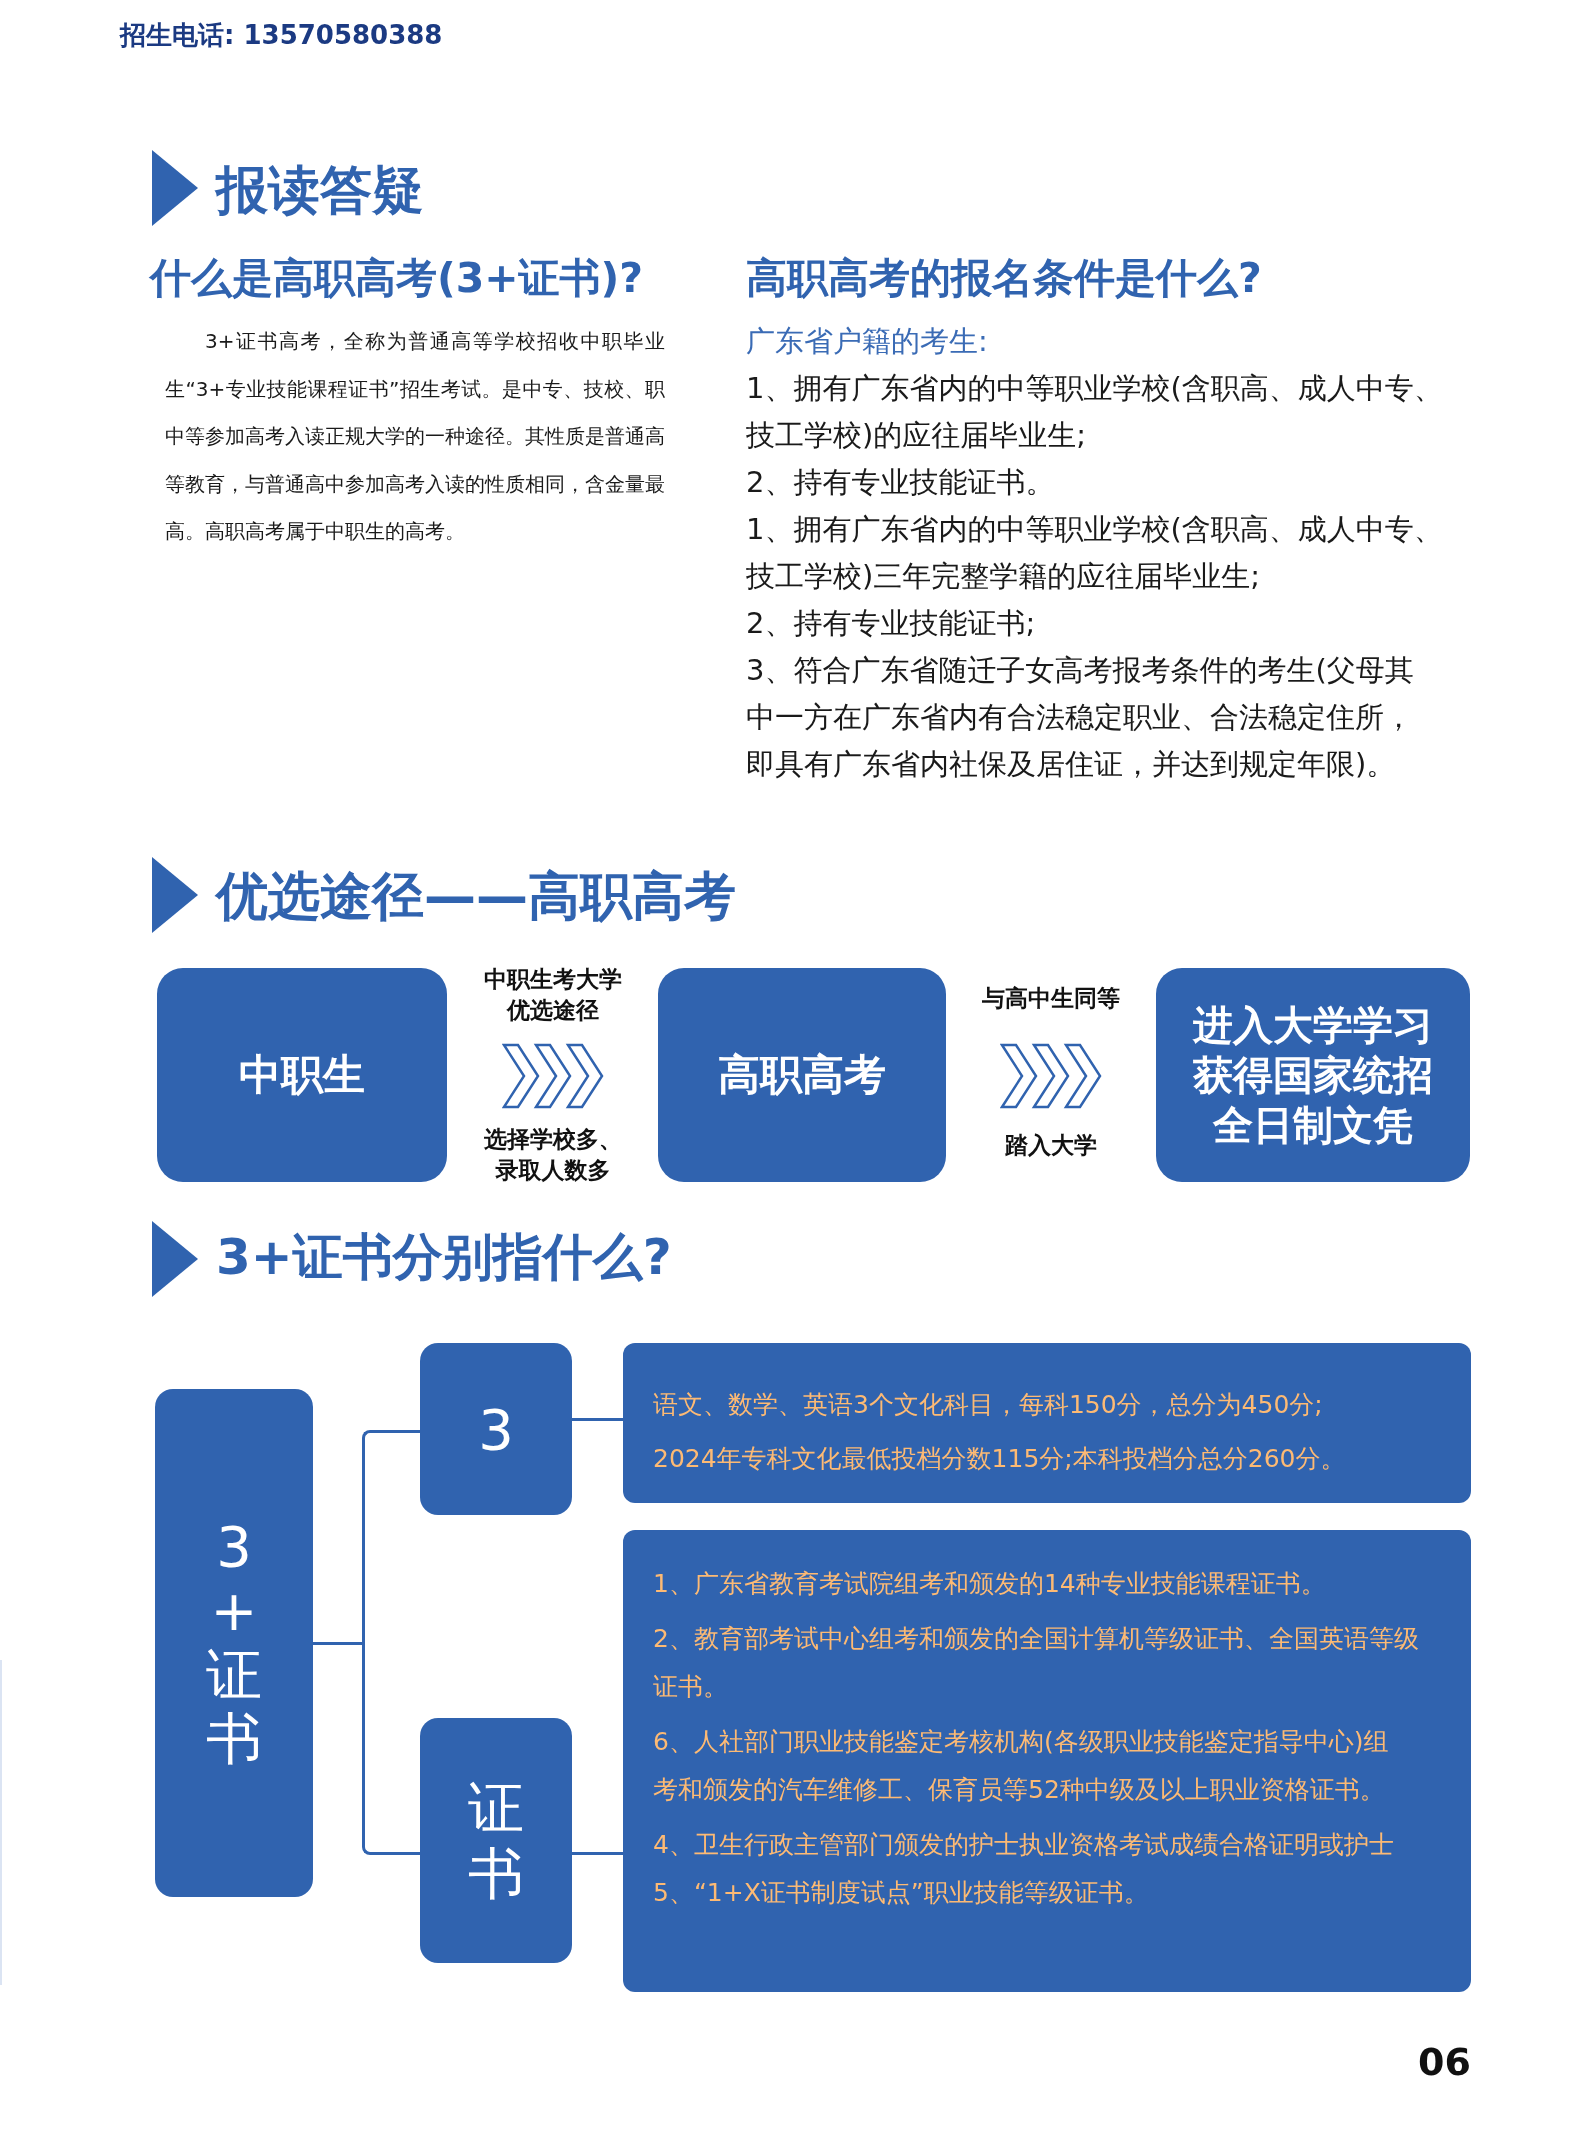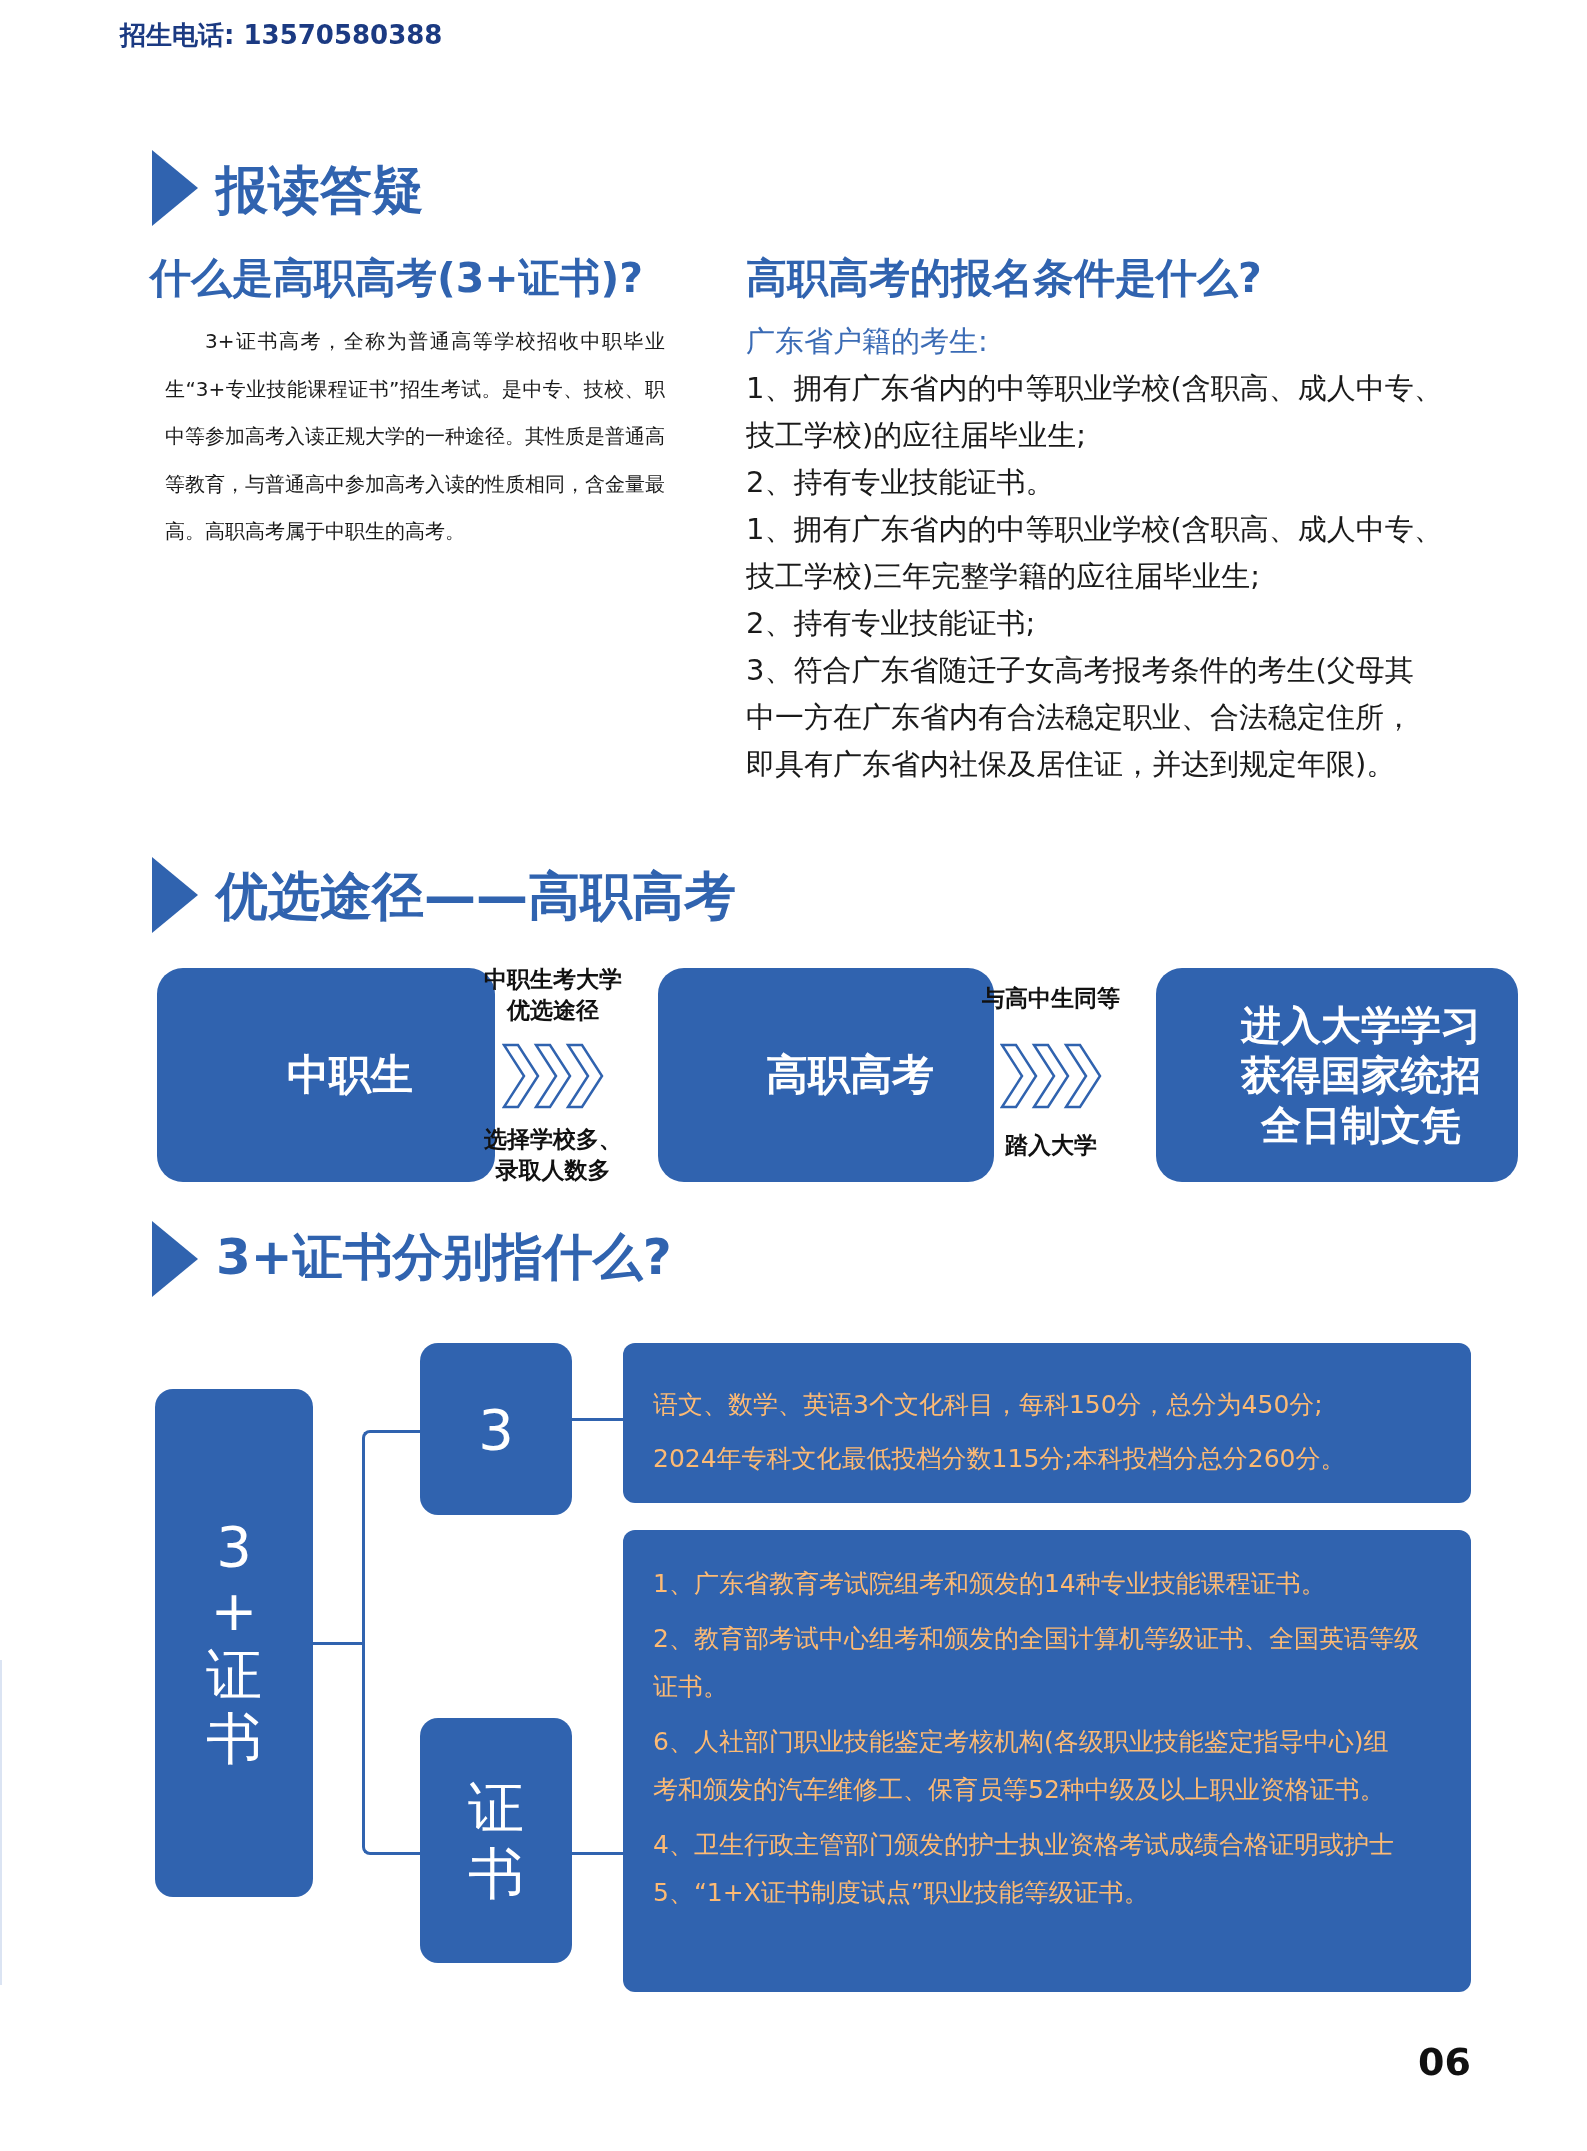--- a/index.html
+++ b/index.html
@@ -9,21 +9,21 @@
   .phone { left:120px; top:18px; font-size:26px; font-weight:bold; color:#1b3a82; letter-spacing:0px; white-space:nowrap; }
   .tri { width:0; height:0; border-top:38px solid transparent; border-bottom:38px solid transparent; border-left:46px solid #3063af; }
   .h1 { font-size:52px; font-weight:bold; color:#3063af; white-space:nowrap; line-height:1; }
   .h2 { font-size:41px; font-weight:bold; color:#3063af; white-space:nowrap; line-height:1; }
   .body-left { left:157px; top:318px; width:500px; font-size:20px; line-height:47.5px;margin-left:8px; }
   .body-left p { margin:0; text-indent:2em; text-align:justify; }
   .right-col { left:746px; top:318px; width:740px; font-size:29px; line-height:47px; }
   .right-col .sub { color:#3a6bb5; }
   .right-col div { white-space:nowrap; }
   .fbox { background:#3063af; border-radius:26px; color:#fff; font-weight:bold;
-          display:flex; align-items:center; justify-content:center; text-align:center;padding-left:48px; }
+          display:flex; align-items:center; justify-content:center; text-align:center; }
   .flabel { font-size:23px; font-weight:bold; text-align:center; line-height:31px; color:#111; white-space:nowrap; }
   .cbox { background:#3063af; border-radius:18px; color:#fff; display:flex; align-items:center; justify-content:center; text-align:center; }
   .tbox { background:#3063af; border-radius:12px; color:#fdba74; font-size:25px; }
   .tbox div { white-space:nowrap; }
   .line { background:#3063af; }
   .pageno { font-size:38px; font-weight:bold; color:#111; }
 </style>
 </head>
 <body>
 

